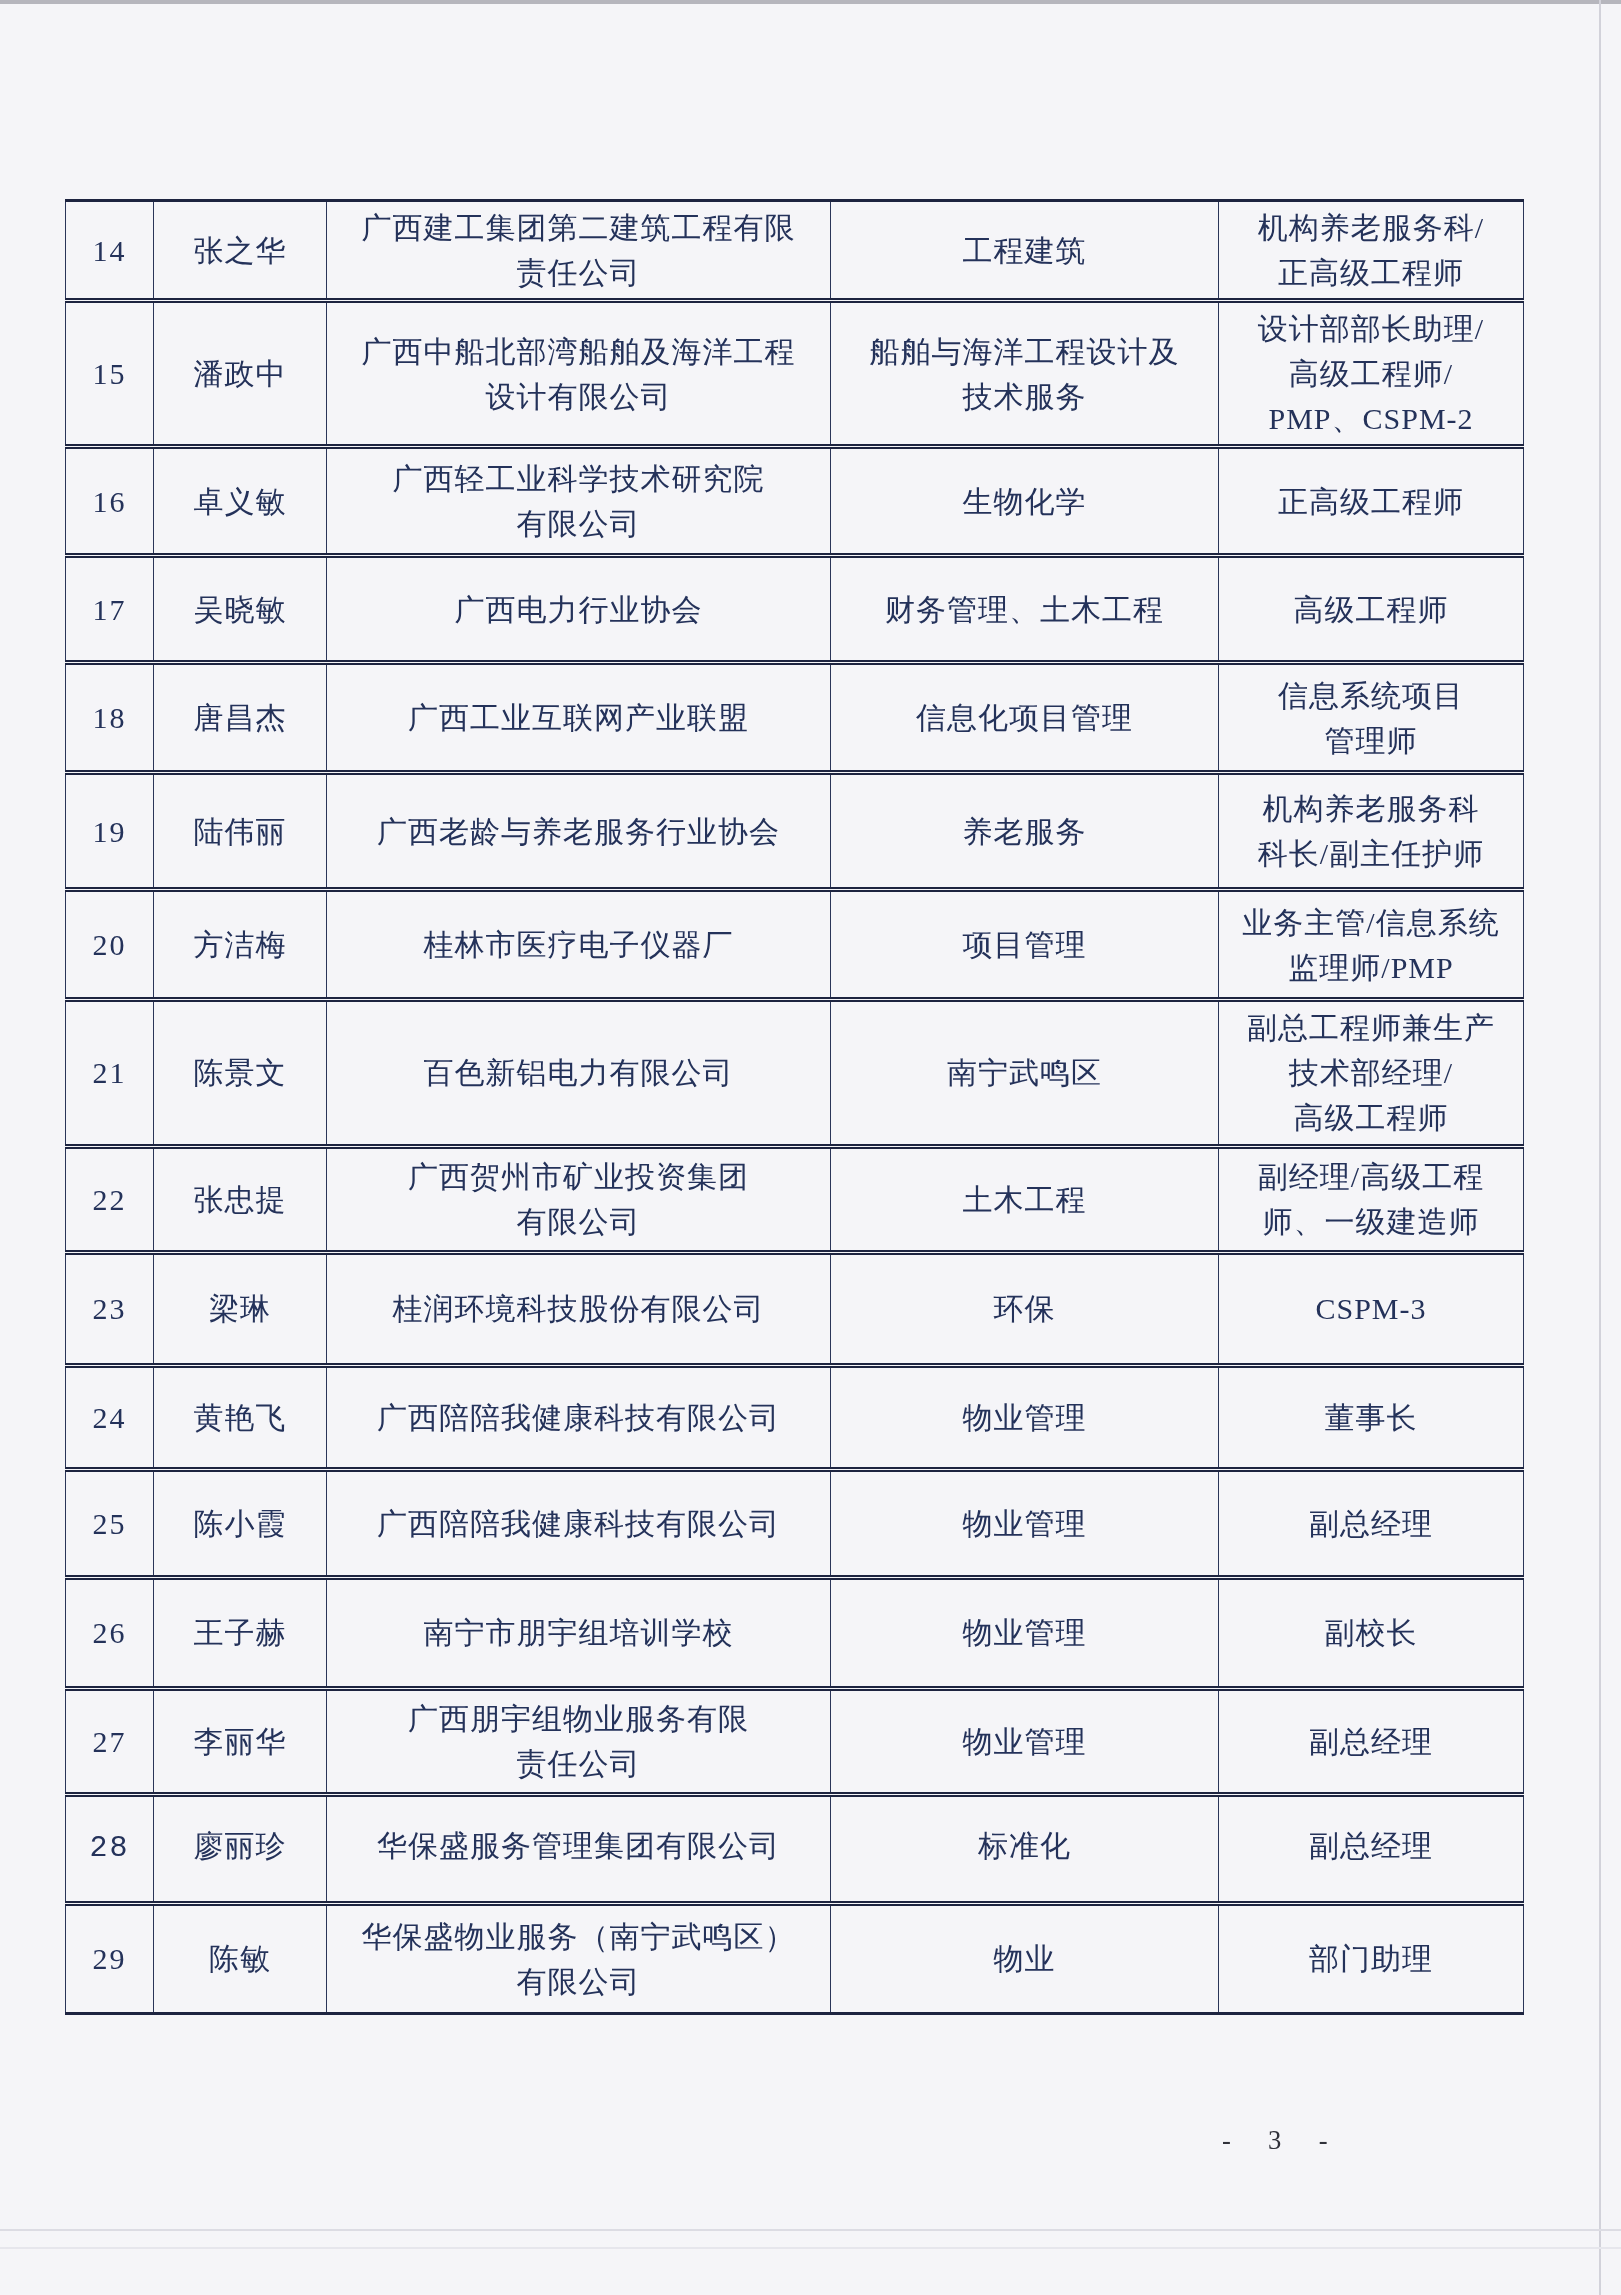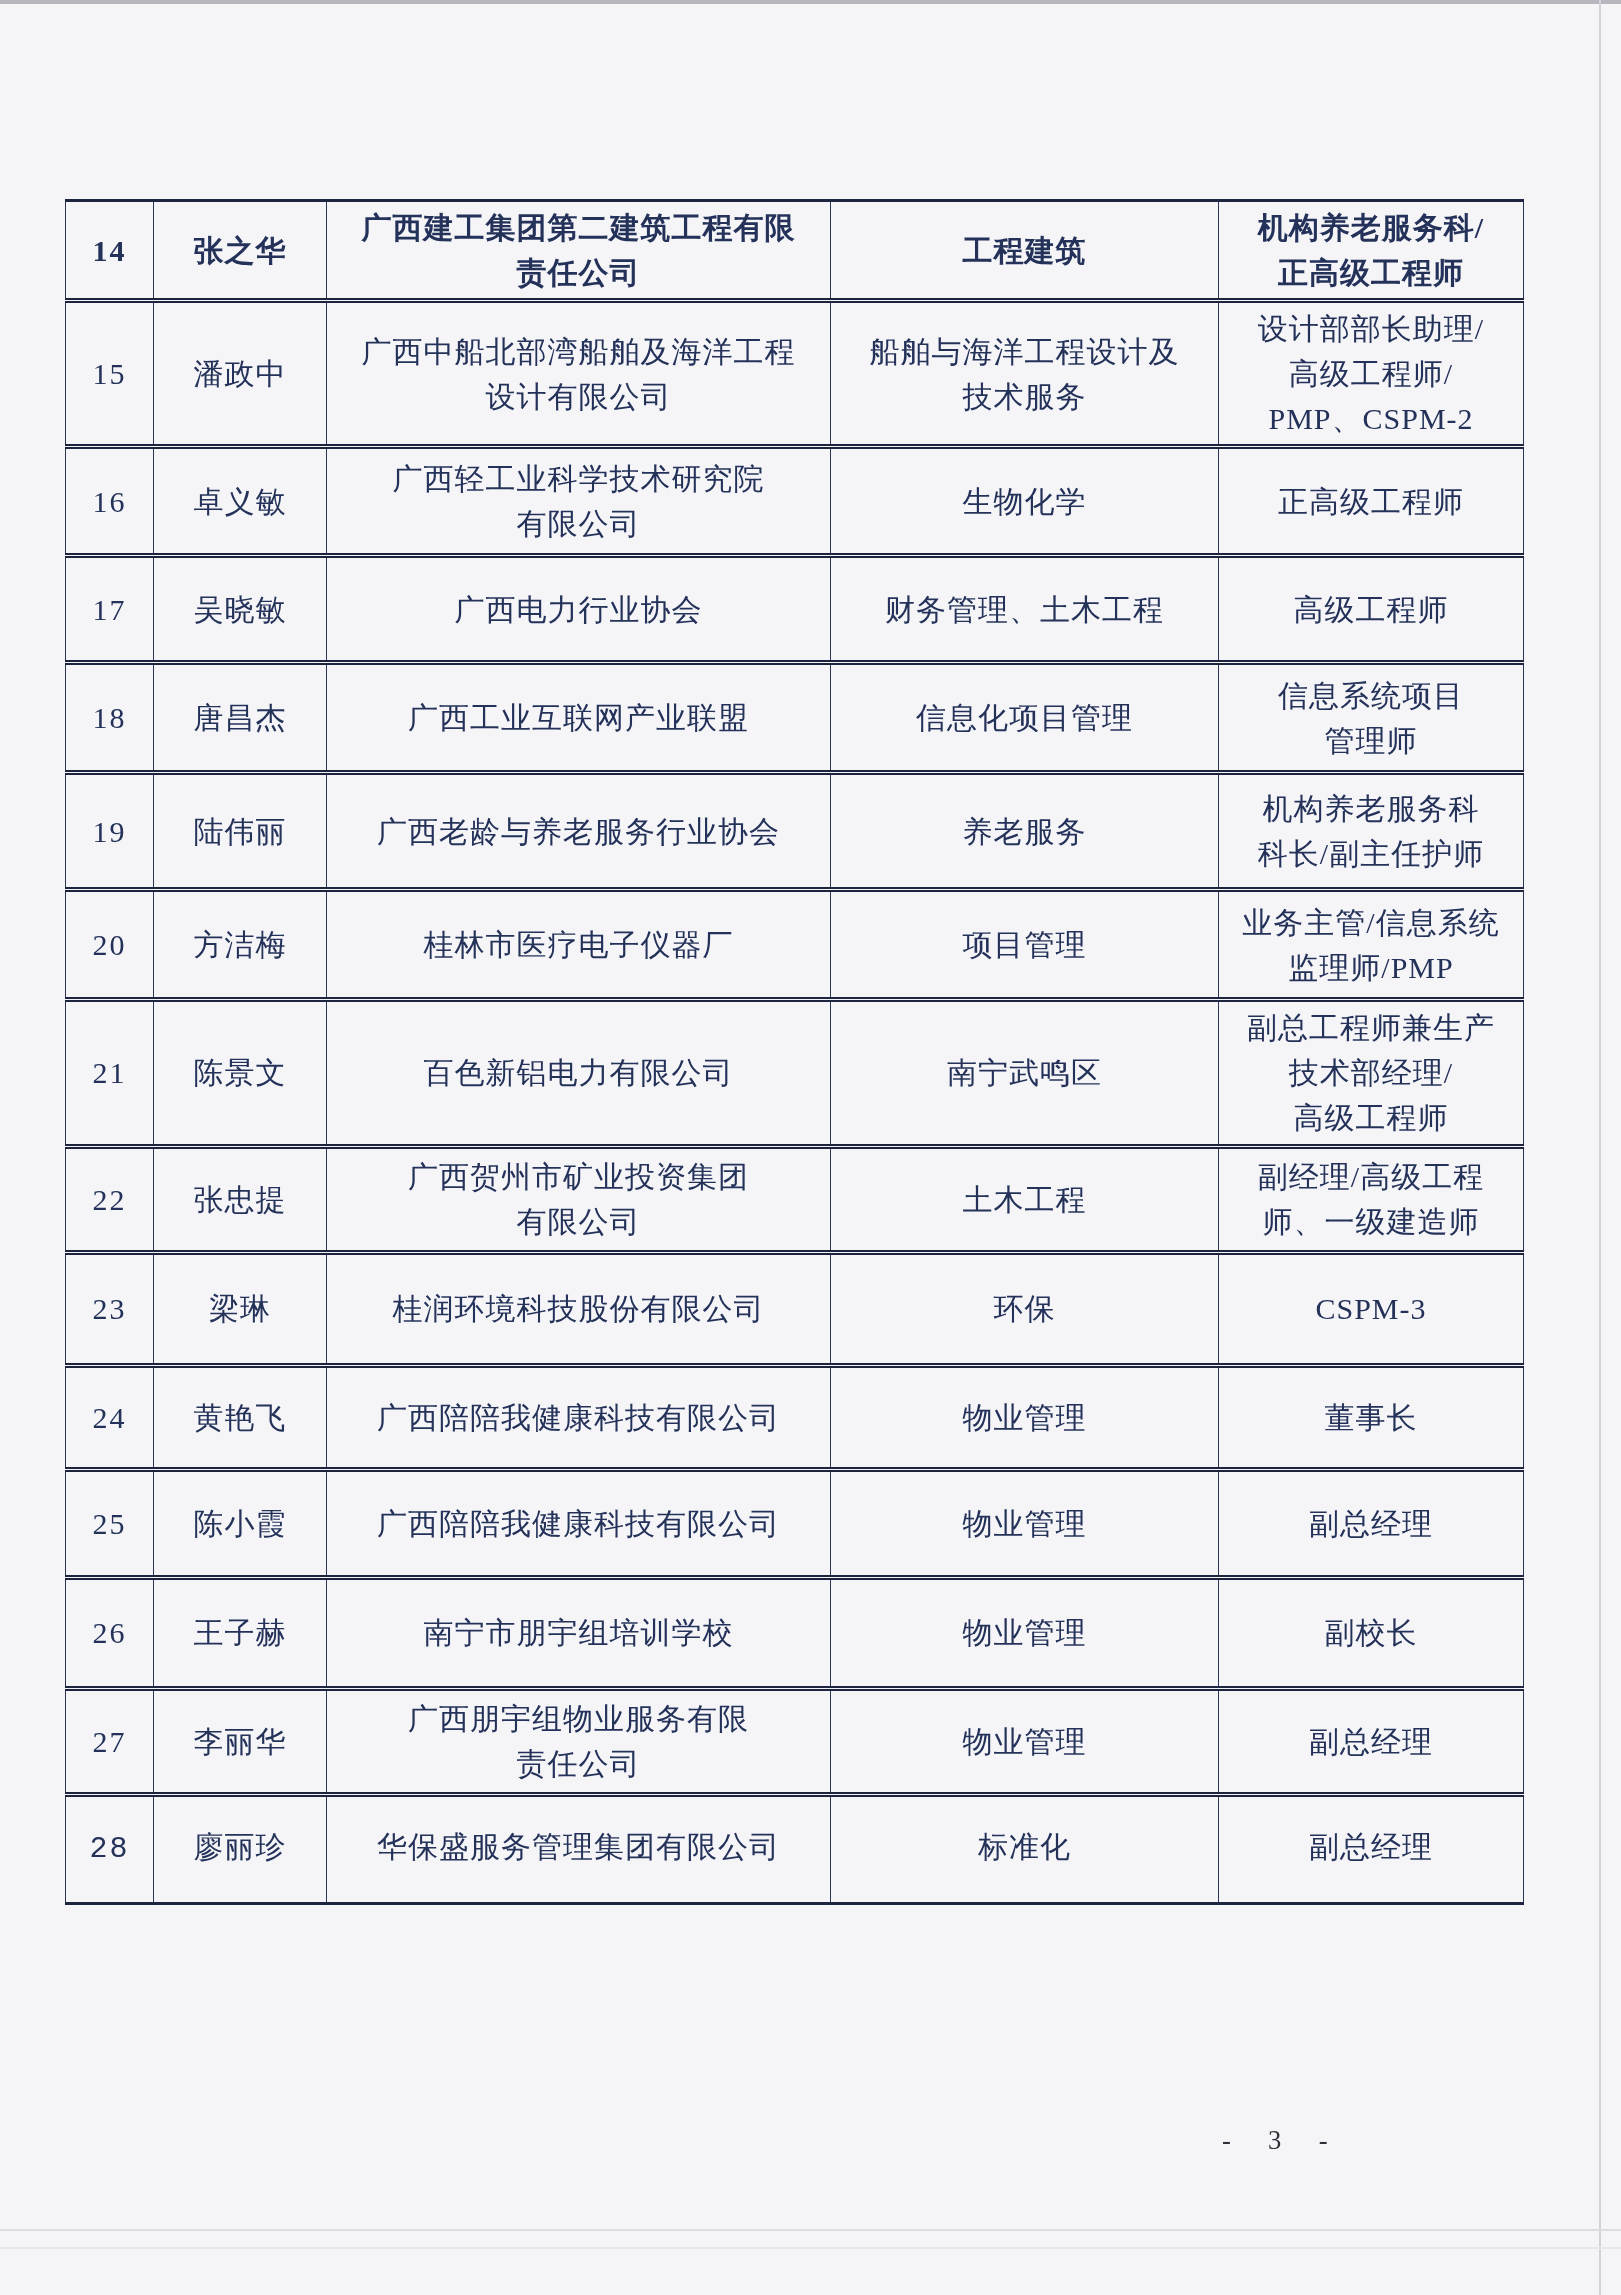--- a/index.html
+++ b/index.html
@@ -94,21 +94,21 @@
 
   <table class="roster" style="color: rgb(36, 50, 90);">
     <colgroup>
       <col style="width:88px">
       <col style="width:173px">
       <col style="width:504px">
       <col style="width:388px">
       <col style="width:305px">
     </colgroup>
     <tbody>
-        <tr style="height: 90px; font-weight: bold;">
+        <tr style="height: 90px;">
           <td class="c0">14</td>
           <td class="c1">张之华</td>
           <td class="c2">广西建工集团第二建筑工程有限
 责任公司</td>
           <td class="c3">工程建筑</td>
           <td class="c4">机构养老服务科/
 正高级工程师</td>
         </tr>
         <tr style="height: 134px;">
           <td class="c0">15</td>
@@ -214,20 +214,28 @@
           <td class="c3">物业管理</td>
           <td class="c4">副总经理</td>
         </tr>
         <tr style="height: 109px; font-family: Liberation Mono, monospace;">
           <td class="c0">28</td>
           <td class="c1">廖丽珍</td>
           <td class="c2">华保盛服务管理集团有限公司</td>
           <td class="c3">标准化</td>
           <td class="c4">副总经理</td>
         </tr>
+        <tr style="height: 110px;">
+          <td class="c0">29</td>
+          <td class="c1">陈敏</td>
+          <td class="c2">华保盛物业服务（南宁武鸣区）
+有限公司</td>
+          <td class="c3">物业</td>
+          <td class="c4">部门助理</td>
+        </tr>
       </tbody>
   </table>
 
   <div class="pageno" style="color: rgb(48, 49, 58);">- 3 -</div>
 
   <div class="scan-streak-1"></div>
   <div class="scan-streak-2"></div>
 
 </div>
 

